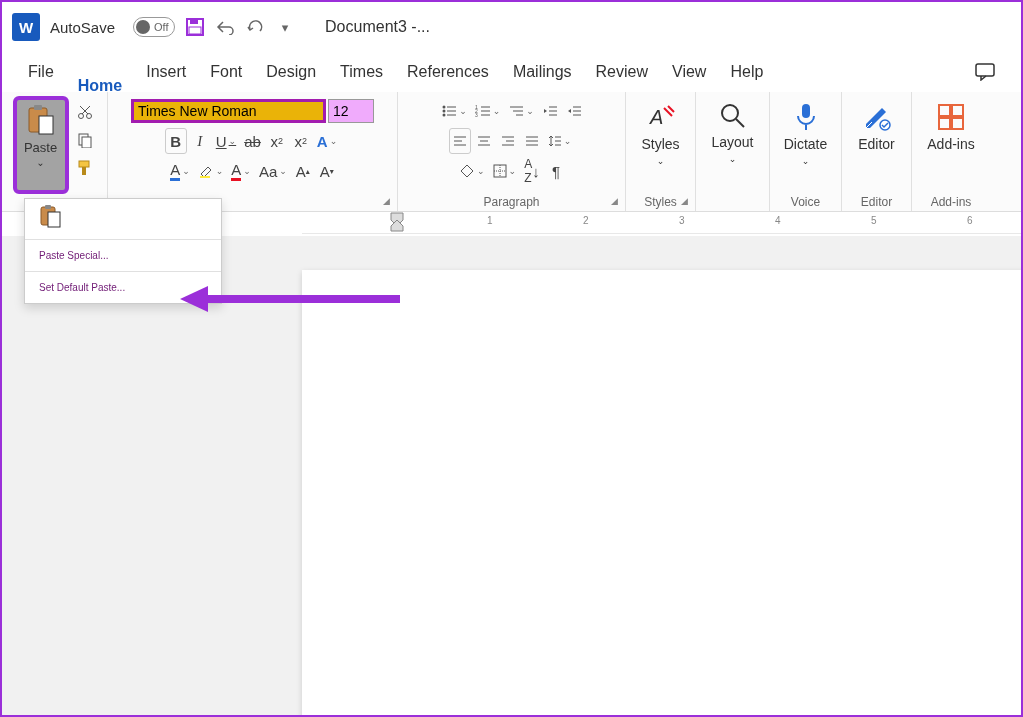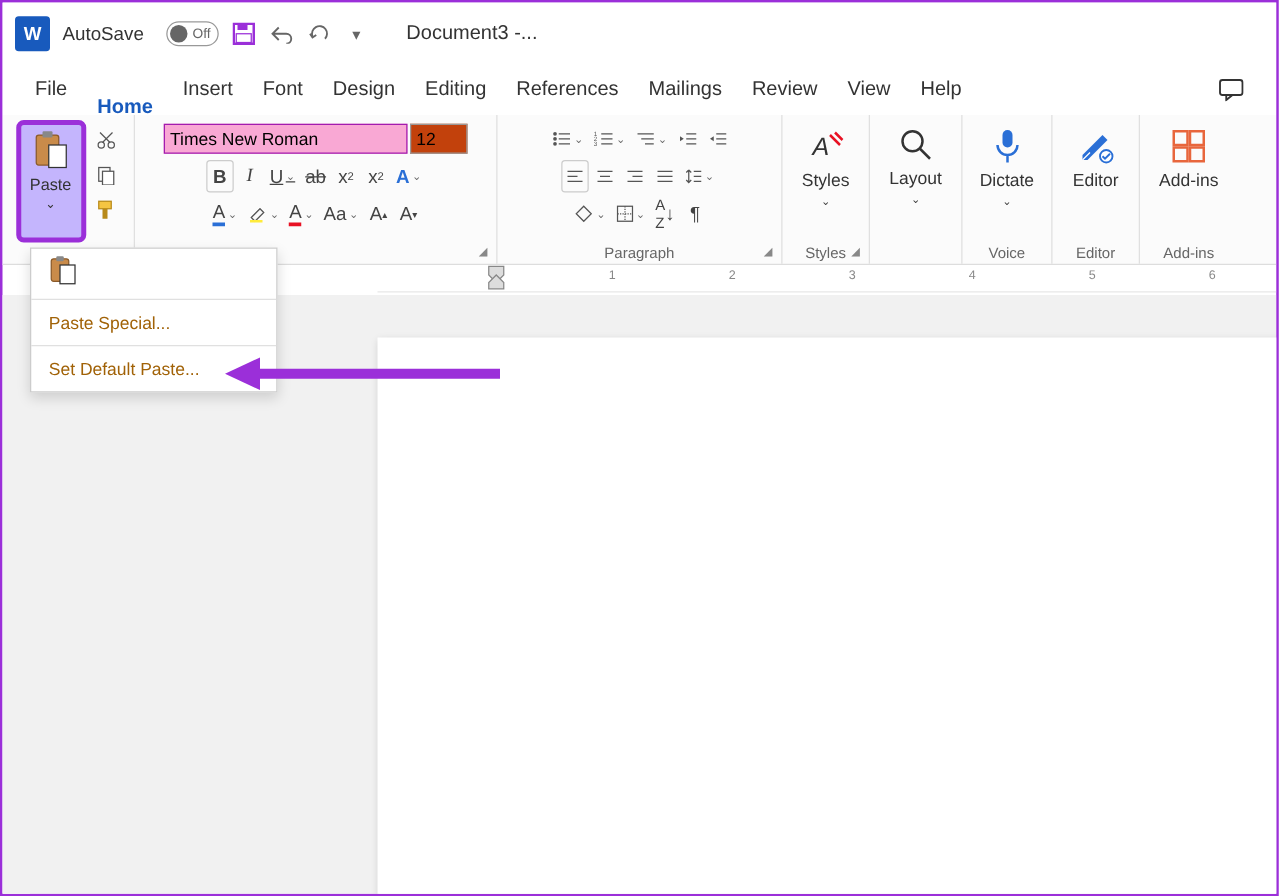--- a/index.html
+++ b/index.html
@@ -26,26 +26,26 @@
 
   
   .ribbon { height: 120px; background: #fbfbfb; border-bottom: 1px solid #ddd; display: flex; position: relative; }
   .group { border-right: 1px solid #e0e0e0; padding: 4px 6px 2px 6px; display: flex; flex-direction: column; align-items: center; position: relative; }
   .group-label { font-size: 12px; color: #666; position: absolute; bottom: 2px; left: 0; right: 0; text-align: center; }
   .launcher { position: absolute; right: 4px; bottom: 5px; width: 10px; height: 10px; font-size: 9px; color: #888; }
   .row { display: flex; align-items: center; gap: 2px; height: 30px; }
   .tool { min-width: 22px; height: 26px; display: flex; align-items: center; justify-content: center; font-size: 15px; color: #444; border-radius: 3px; padding: 0 3px; }
   .tool.box { border: 1px solid #ccc; }
   .dd::after { content: "⌄"; font-size: 9px; margin-left: 2px; color: #666; }
-  .font-name { width: 195px; height: 24px; border: 1px solid #a21caf; font-size: 14px; padding: 0 4px; background: #f9a8d4; }
-  .font-size { width: 46px; height: 24px; border: 1px solid #999; font-size: 14px; padding: 0 4px; background: #c2410c; }
+  .font-name { width: 195px; height: 24px; border: 3px solid #a21caf; font-size: 14px; padding: 0 4px; background: #eab308; }
+  .font-size { width: 46px; height: 24px; border: 1px solid #999; font-size: 14px; padding: 0 4px; background: #f0abfc; }
 
   
   .clipboard-group { display: flex; }
-  .paste-highlight { border: 4px solid #9b2fd9; border-radius: 6px; padding: 2px; width: 56px; height: 98px; display: flex; flex-direction: column; align-items: center; justify-content: flex-start; gap: 2px; background: #c4b5fd; }
+  .paste-highlight { border: 4px solid #9b2fd9; border-radius: 6px; padding: 2px; width: 56px; height: 98px; display: flex; flex-direction: column; align-items: center; justify-content: flex-start; gap: 2px; background: #a3a3a3; }
   .paste-ic { width: 32px; height: 34px; margin-top: 2px; }
   .paste-label { font-size: 13px; color: #333; }
   .paste-arrow { font-size: 10px; color: #333; }
   .clip-side { display: flex; flex-direction: column; gap: 4px; margin-left: 4px; margin-top: 4px; }
   .clip-s { width: 24px; height: 24px; display: flex; align-items: center; justify-content: center; color: #555; }
 
   
   .big-vert { display: flex; flex-direction: column; align-items: center; justify-content: flex-start; padding-top: 6px; width: 62px; height: 96px; font-size: 14px; color: #333; gap: 4px; }
 
   
@@ -55,21 +55,21 @@
   
   .doc-area { position: absolute; top: 234px; left: 0; right: 0; bottom: 0; background: #f1f1f1; }
   .vruler { position: absolute; left: 0; top: 234px; bottom: 0; width: 22px; background: #fff; border-right: 1px solid #eee; }
   .page { position: absolute; left: 300px; top: 268px; width: 740px; height: 460px; background: #fff; box-shadow: 0 2px 6px rgba(0,0,0,0.15); }
 
   
   .paste-menu { position: absolute; left: 22px; top: 196px; width: 198px; background: #fff; border: 1px solid #ccc; box-shadow: 0 4px 10px rgba(0,0,0,0.15); z-index: 100; }
   .paste-menu .hdr { font-weight: 600; font-size: 14px; padding: 12px 12px 8px 12px; color: #222; }
   .paste-menu .opts { padding: 4px 12px 10px 12px; }
   .paste-menu .sep { height: 1px; background: #e0e0e0; }
-  .paste-menu .item { padding: 10px 14px; font-size: 14px; color: #a16207; }
+  .paste-menu .item { padding: 10px 14px; font-size: 10px; color: #701a75; }
   .clipboard-ic { width: 26px; height: 26px; }
 
   
   .arrow { position: absolute; left: 178px; top: 282px; z-index: 200; pointer-events: none; }
 
   
   svg { display: block; }
 </style>
 </head>
 <body>
@@ -104,21 +104,21 @@
   <span class="qat-icon" style="font-size:13px;color:#666;">▾</span>
   <span class="doc-name">Document3 -...</span>
 </div>
 
 <div class="tabs">
   <div class="tab">File</div>
   <div class="tab active">Home</div>
   <div class="tab">Insert</div>
   <div class="tab">Font</div>
   <div class="tab">Design</div>
-  <div class="tab">Editing</div>
+  <div class="tab">Times</div>
   <div class="tab">References</div>
   <div class="tab">Mailings</div>
   <div class="tab">Review</div>
   <div class="tab">View</div>
   <div class="tab">Help</div>
   <div class="tab comment-tab">
     <svg width="20" height="18" viewBox="0 0 20 18">
         <rect x="1" y="1" width="18" height="12" rx="2" fill="none" stroke="#333" stroke-width="1.5"></rect>
         <path d="M6 13 L6 17 L11 13" fill="none" stroke="#333" stroke-width="1.5"></path>
       </svg>

